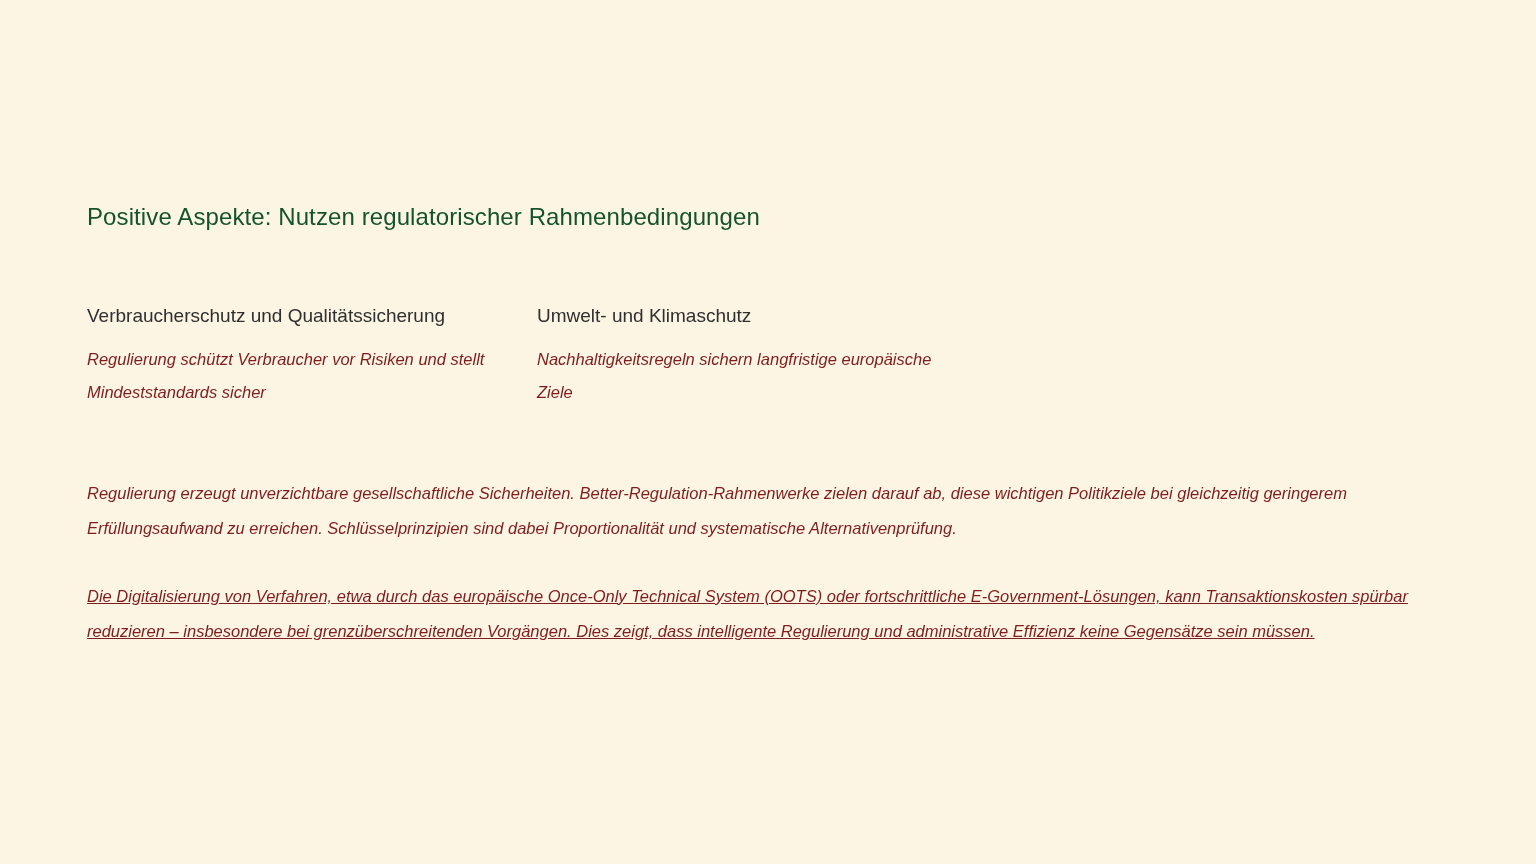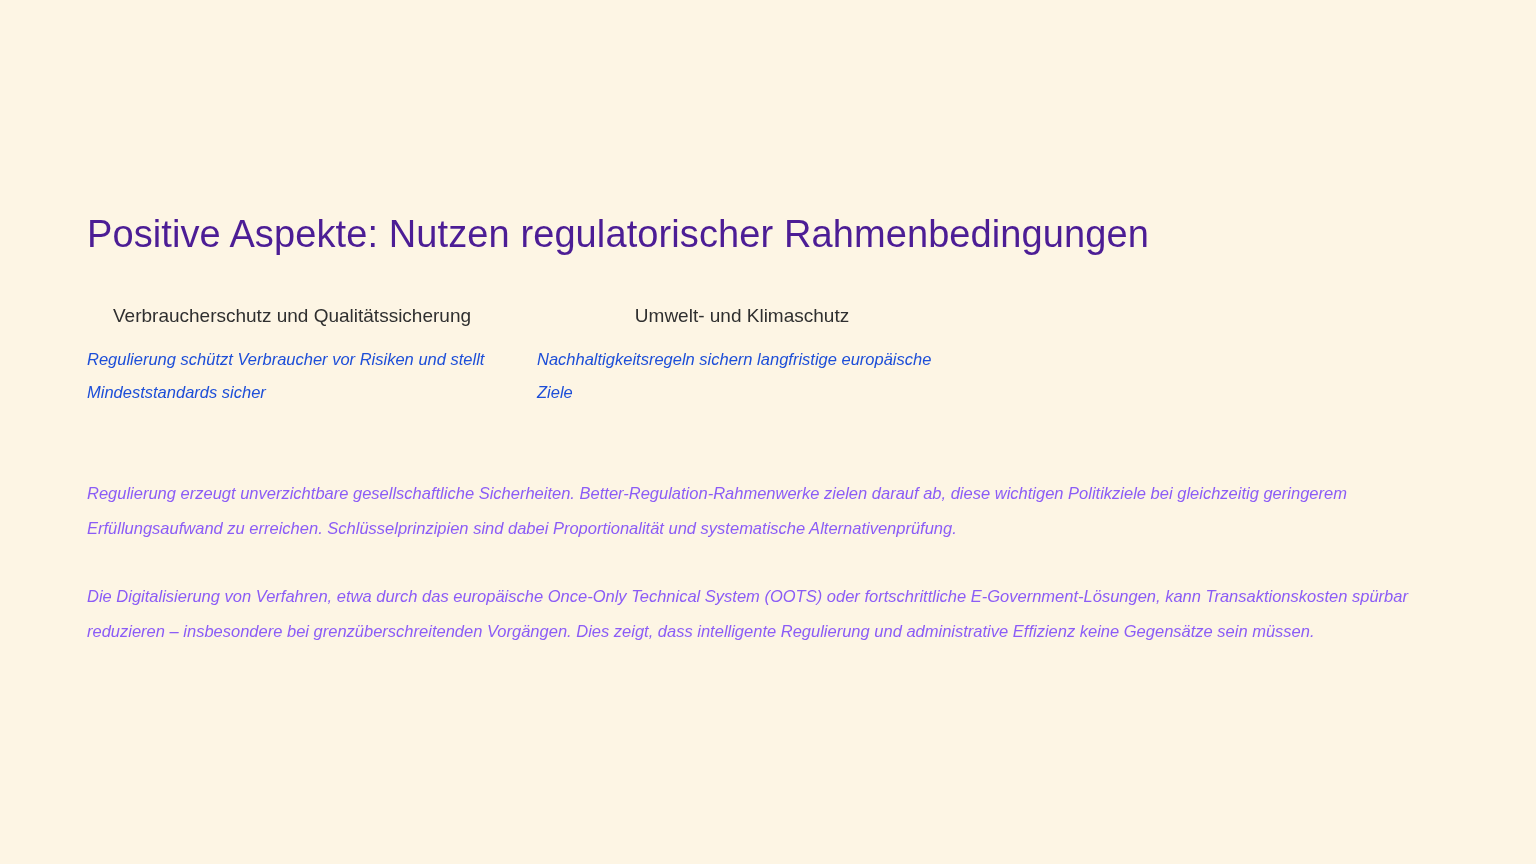--- a/index.html
+++ b/index.html
@@ -17,23 +17,23 @@
     position: relative;
     width: 1536px;
     height: 864px;
     box-sizing: border-box;
   }
   .slide-title {
     position: absolute;
     left: 87px;
     top: 186px;
     width: 1340px;
-    font-size: 38px;
+    font-size: 24px;
     line-height: 1.25;
-    color: #4c1d95;
+    color: #14532d;
     font-weight: normal;
     letter-spacing: 0.1px;
   }
   .columns {
     position: absolute;
     left: 87px;
     top: 300px;
     width: 1350px;
     display: flex;
     gap: 0;
@@ -45,47 +45,46 @@
   }
   .column:nth-child(2) {
     padding-left: 0;
   }
   .col-heading {
     font-size: 19px;
     line-height: 1.65;
     color: #2f2f2f;
     font-weight: normal;
     margin: 0 0 12px 0;
-    text-align: center;
   }
   .col-body {
     font-size: 16.5px;
     line-height: 1.95;
-    color: #1d4ed8;
+    color: #7f1d1d;
     font-style: italic;
     margin: 0;
   }
   .body-blocks {
     position: absolute;
     left: 87px;
     top: 476px;
     width: 1350px;
   }
   .body-para {
     font-size: 16.5px;
     line-height: 2.15;
-    color: #8b5cf6;
+    color: #7f1d1d;
     font-style: italic;
     margin: 0 0 32px 0;
     text-align: left;
   }
   .body-para:last-child {
     margin-bottom: 0;
   }
-  .p2 { width: 1345px; }
+  .p2 { width: 1345px; text-decoration: underline; }
 </style>
 </head>
 <body>
 
 <div class="slide">
 
   <h1 class="slide-title">Positive Aspekte: Nutzen regulatorischer Rahmenbedingungen</h1>
 
   <div class="columns">
 

